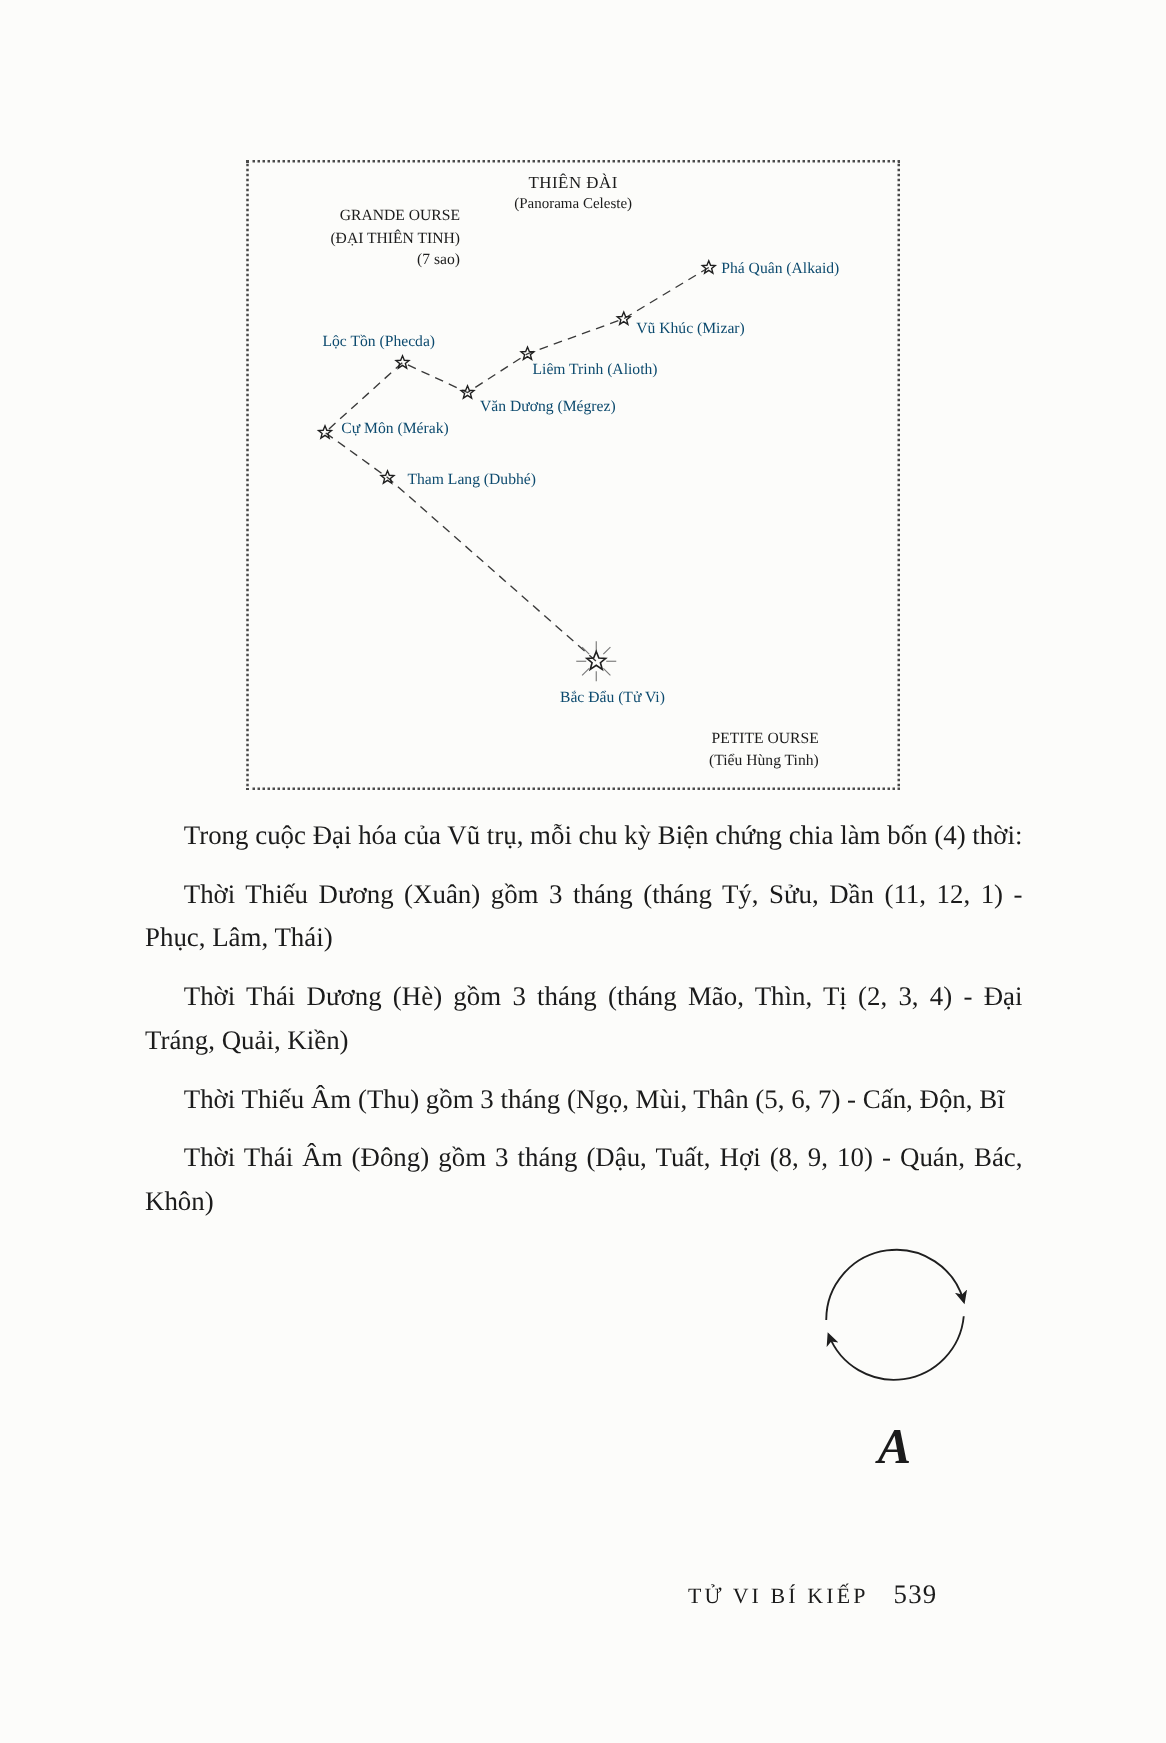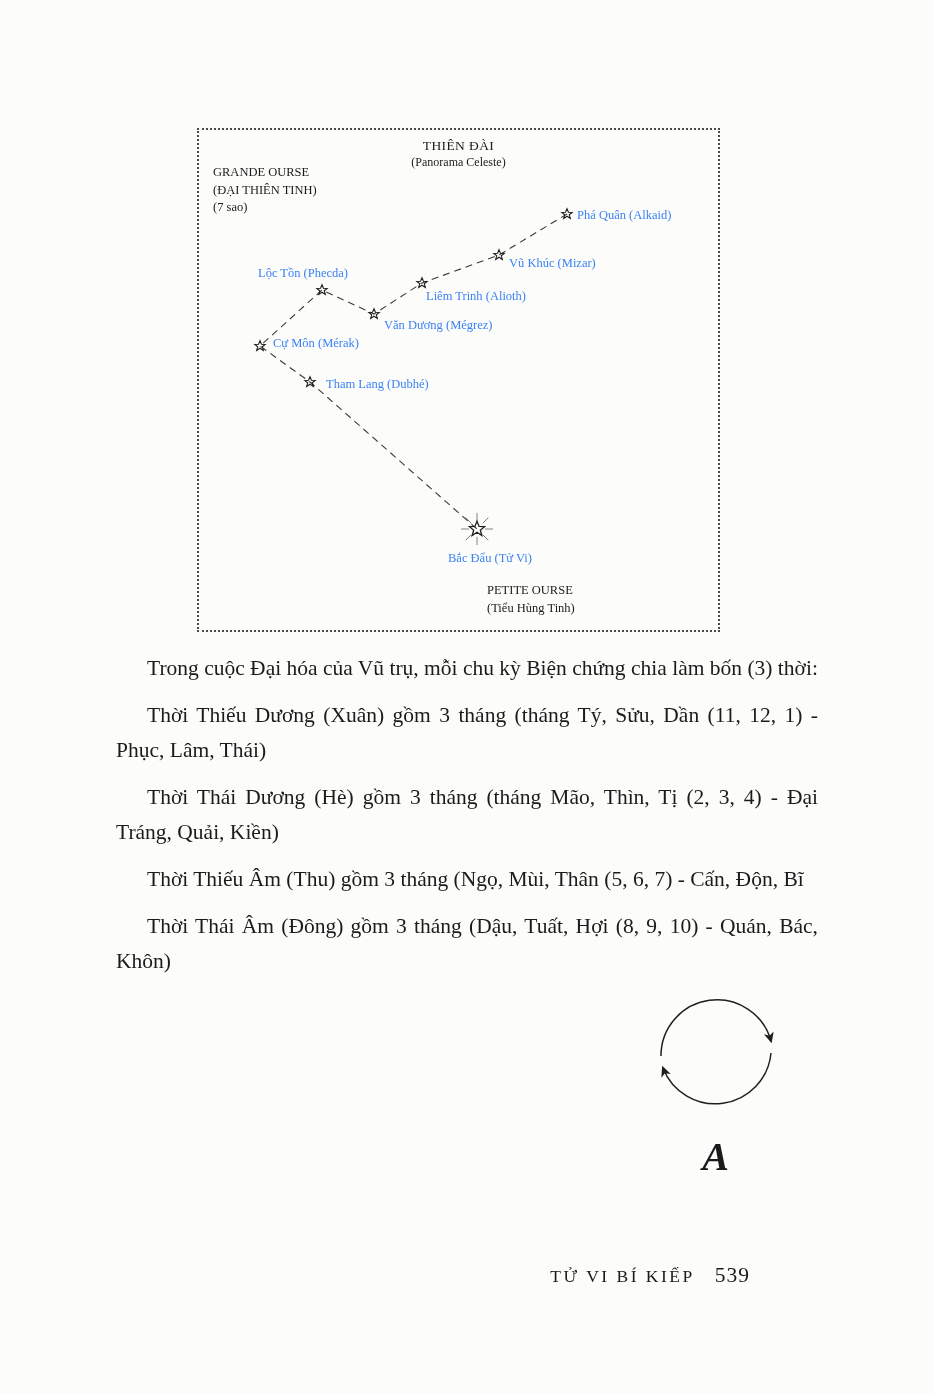--- a/index.html
+++ b/index.html
@@ -14,26 +14,26 @@
   
   .diagram {
     position: absolute; left: 197px; top: 128px;
     width: 519px; height: 500px;
     border: 2px dotted #4a4a4a;
   }
   .diagram-svg { position: absolute; left: 0; top: 0; }
   .diag-title { position: absolute; left: 0; right: 0; top: 7px; text-align: center; line-height: 17px; }
   .diag-title .t1 { font-size: 13.5px; letter-spacing: 0.4px; }
   .diag-title .t2 { font-size: 12px; }
-  .corner-label { position: absolute; text-align: left; font-size: 12.5px; line-height: 17.5px; }
+  .corner-label { position: absolute; text-align: right; font-size: 12.5px; line-height: 17.5px; }
   .grande { left: 14px; top: 34px; width: 155px; }
   .petite { left: 288px; top: 452px; width: 168px; }
   .diag-label {
     position: absolute; font-size: 12.5px; white-space: nowrap;
-    transform: translateY(-50%); color: #3b82f6;
+    transform: translateY(-50%); color: #0c4a6e;
   }
 
   
   .body-text {
     position: absolute; left: 116px; top: 651px; width: 702px;
     font-size: 21.5px; line-height: 35px; text-align: justify;
   }
   .body-text p { margin: 0 0 12px 0; text-indent: 31px; }
 
   
@@ -106,21 +106,21 @@
     <span class="diag-label" style="left:310px;top:133px;text-align:right;">Vũ Khúc (Mizar)</span>
     <span class="diag-label" style="left:227px;top:166px;">Liêm Trinh (Alioth)</span>
     <span class="diag-label" style="left:59px;top:143px;">Lộc Tồn (Phecda)</span>
     <span class="diag-label" style="left:185px;top:195px;">Văn Dương (Mégrez)</span>
     <span class="diag-label" style="left:74px;top:213px;">Cự Môn (Mérak)</span>
     <span class="diag-label" style="left:127px;top:254px;">Tham Lang (Dubhé)</span>
     <span class="diag-label" style="left:249px;top:428px;">Bắc Đẩu (Tử Vi)</span>
   </div>
 
   <div class="body-text">
-    <p>Trong cuộc Đại hóa của Vũ trụ, mỗi chu kỳ Biện chứng chia làm bốn (3) thời:</p>
+    <p>Trong cuộc Đại hóa của Vũ trụ, mỗi chu kỳ Biện chứng chia làm bốn (4) thời:</p>
     <p>Thời Thiếu Dương (Xuân) gồm 3 tháng (tháng Tý, Sửu, Dần (11, 12, 1) - Phục, Lâm, Thái)</p>
     <p>Thời Thái Dương (Hè) gồm 3 tháng (tháng Mão, Thìn, Tị (2, 3, 4) - Đại Tráng, Quải, Kiền)</p>
     <p>Thời Thiếu Âm (Thu) gồm 3 tháng (Ngọ, Mùi, Thân (5, 6, 7) - Cấn, Độn, Bĩ</p>
     <p>Thời Thái Âm (Đông) gồm 3 tháng (Dậu, Tuất, Hợi (8, 9, 10) - Quán, Bác, Khôn)</p>
 
     <div class="figure-float">
       <svg width="170" height="150" viewBox="0 0 170 150">
         <defs>
           <marker id="arrowhead" viewBox="0 0 10 10" refX="7" refY="5" markerWidth="8" markerHeight="8" orient="auto">
             <path d="M0,0.8 L9,5 L0,9.2 L2.4,5 Z" fill="#1f1f1f"></path>

